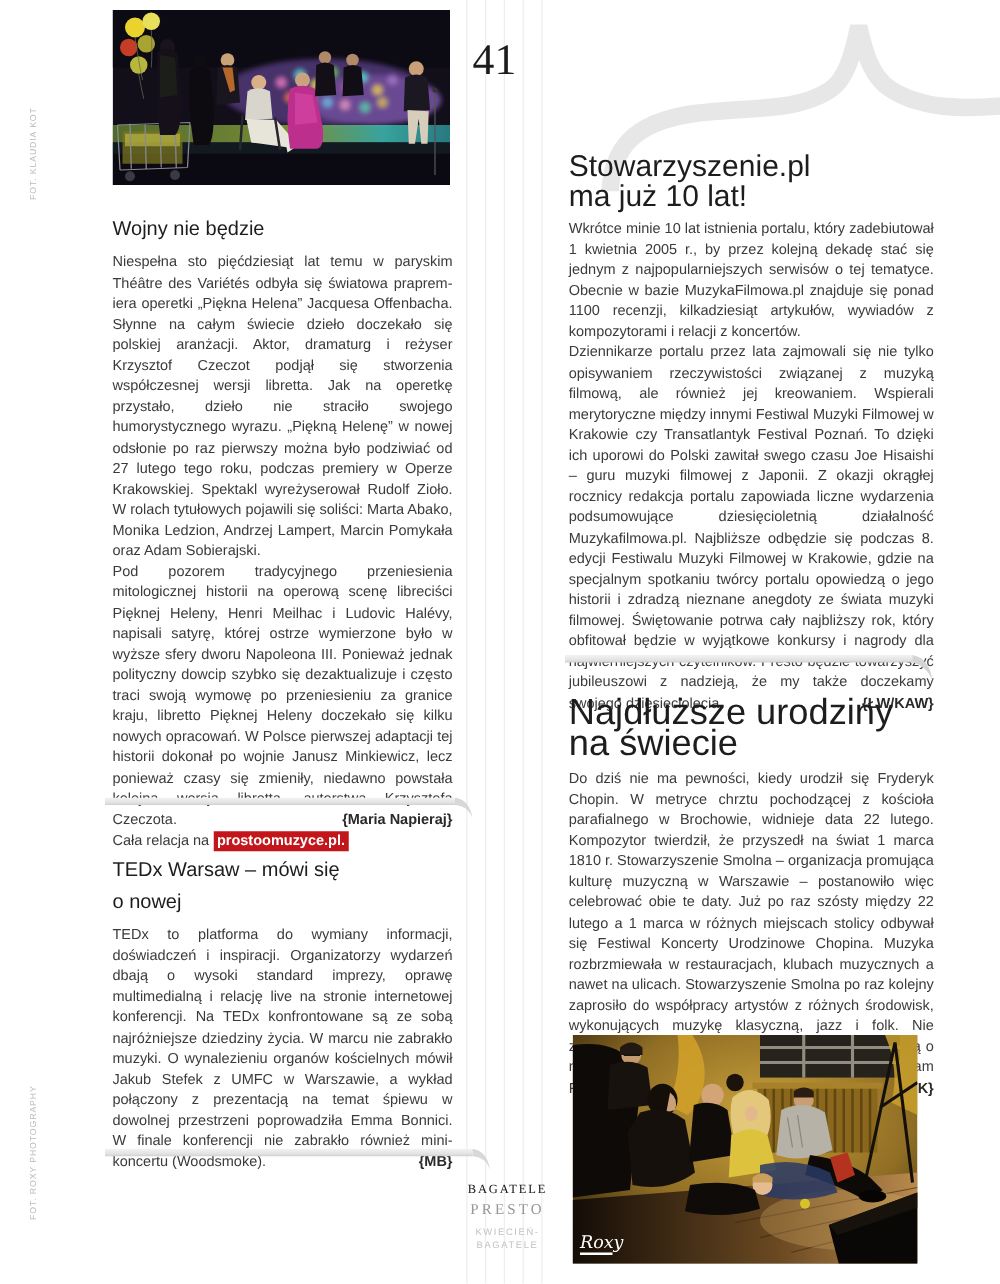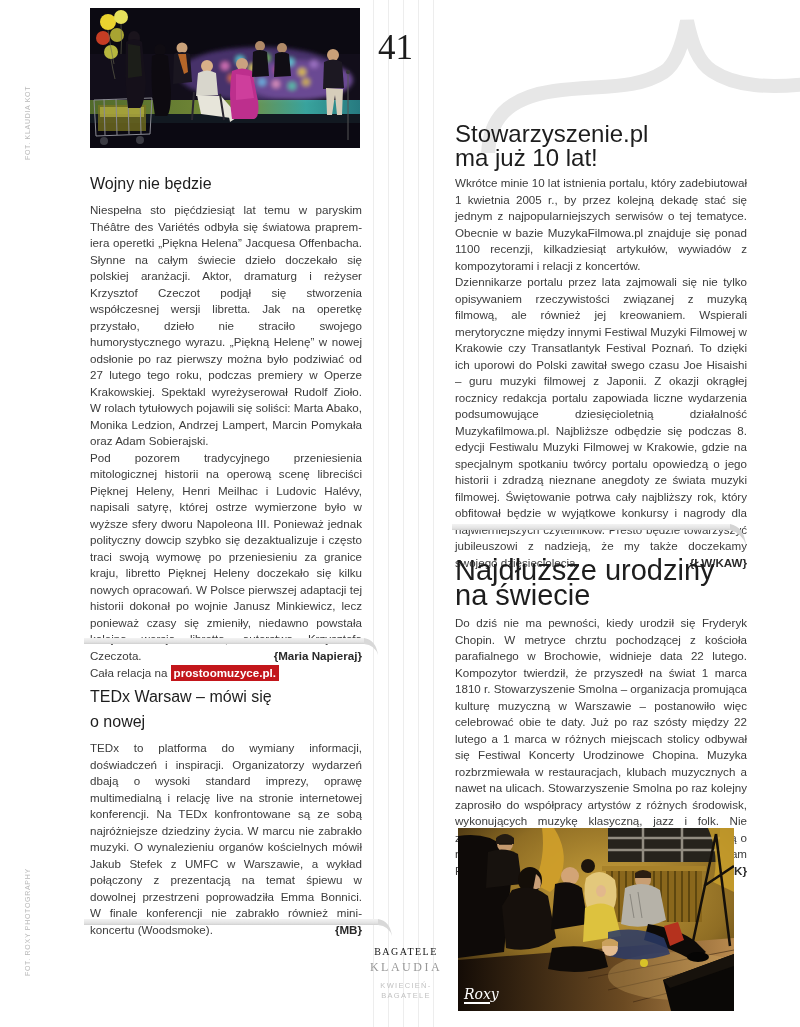--- a/index.html
+++ b/index.html
@@ -289,20 +289,20 @@
         <circle cx="186" cy="135" r="4" fill="#d8c228"></circle>
       </g>
       <path d="M205,152 L276,126 L276,183 L213,183 Z" fill="#0a0806"></path>
       <path d="M205,152 L276,126 L276,138 L212,160 Z" fill="#17120c"></path>
     </svg>
     <div class="roxy">Roxy</div>
   </div>
 
   <div class="footer">
     <div class="f-bagatele">BAGATELE</div>
-    <div class="f-presto">KLAUDIA</div>
+    <div class="f-presto">PRESTO</div>
     <div class="f-months">
       <div>KWIECIEŃ-</div>
       <div>BAGATELE</div>
     </div>
   </div>
 
 </div>
 
 </body></html>

